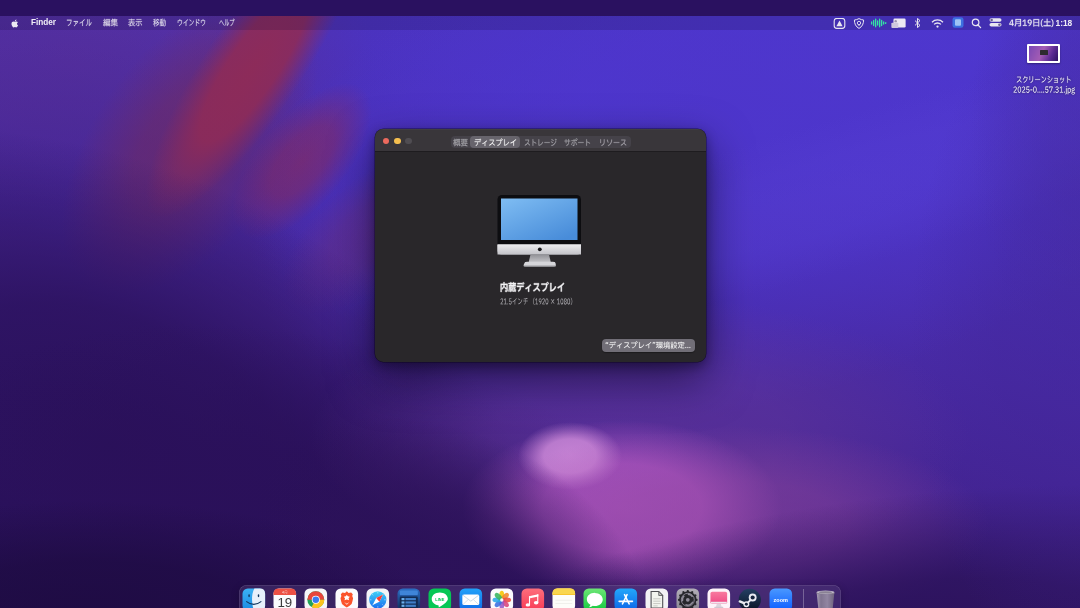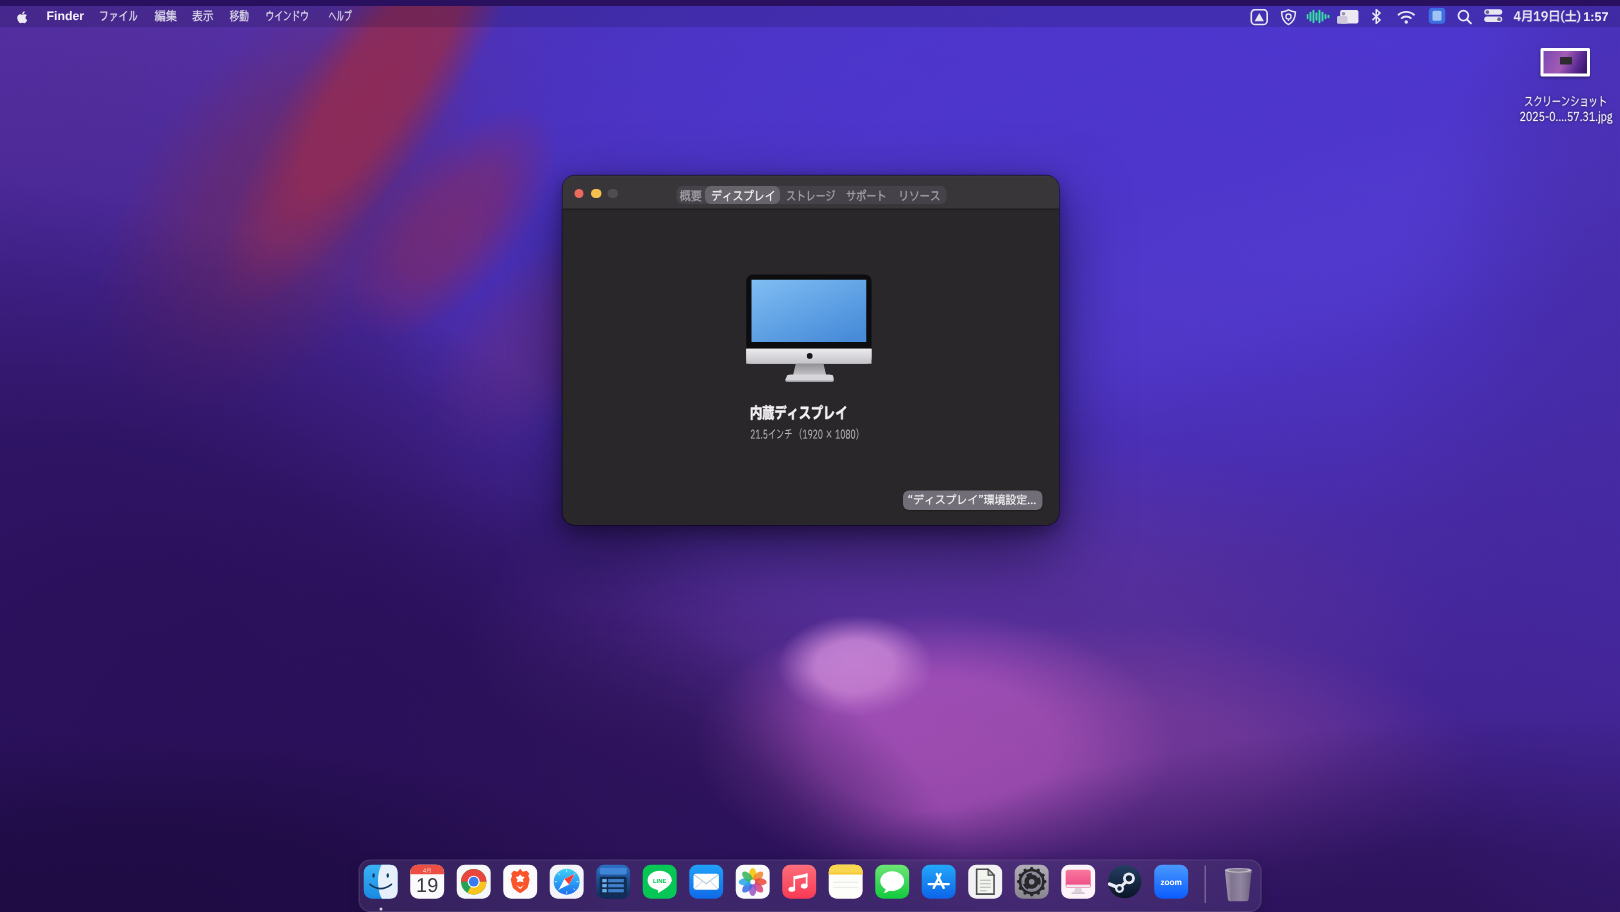--- a/index.html
+++ b/index.html
@@ -1,17 +1,17 @@
 <!DOCTYPE html>
 <html><head><meta charset="utf-8"><style>
 *{margin:0;padding:0;box-sizing:border-box}
 html,body{width:1080px;height:608px;overflow:hidden;background:#2a1160;font-family:"Liberation Sans",sans-serif}
 .abs{position:absolute}
 </style></head><body>
-<div class="abs" style="left:0;top:4px;width:1080px;height:536px">
+<div class="abs" style="left:0;top:16px;width:1080px;height:536px">
 <svg class="abs" width="1080" height="608" style="left:0;top:0">
       <defs>
         <linearGradient id="bg" x1="0.78" y1="-0.15" x2="0.22" y2="1.15">
           <stop offset="0" stop-color="#4d36cc"></stop>
           <stop offset="0.25" stop-color="#4b32bd"></stop>
           <stop offset="0.45" stop-color="#482aa4"></stop>
           <stop offset="0.6" stop-color="#432390"></stop>
           <stop offset="0.75" stop-color="#371a78"></stop>
           <stop offset="0.9" stop-color="#27105c"></stop>
           <stop offset="1" stop-color="#1e0b46"></stop>
@@ -224,21 +224,21 @@
     </svg>
 <svg class="abs" style="left:989px;top:2.4px" width="13" height="9" viewBox="0 0 13 9">
 <rect x="0.5" y="0.2" width="12" height="3.6" rx="1.8" fill="#e8e6f0"></rect>
 <circle cx="2.6" cy="2" r="1.25" fill="#6b5f93"></circle>
 <rect x="0.5" y="5" width="12" height="3.6" rx="1.8" fill="#e8e6f0"></rect>
 <circle cx="10.4" cy="6.8" r="1.25" fill="#6b5f93"></circle>
     </svg>
 <svg style="position:absolute;left:1008.5px;top:1.1px;overflow:visible" width="45.0" height="11.2" viewBox="0 0 45.00 11.17">
       <path transform="translate(0,8.82) scale(0.9573,1)" d="M4.1 -1.2L4.1 0L3.2 0L3.2 -1.2L0.3 -1.2L0.3 -2L2.8 -6.2L4.1 -6.2L4.1 -2L4.9 -2L4.9 -1.2ZM3.2 -5.3L3.1 -5.3L1.1 -2L3.2 -2ZM6.8 -6.8L12.5 -6.8L12.5 -0.3Q12.5 0.5 11.7 0.5L9.9 0.5L9.7 -0.3L11.7 -0.3L11.7 -2L7.5 -2Q7.4 -1.2 7.1 -0.6Q6.9 0.1 6.5 0.7L5.8 0.2Q6.2 -0.4 6.4 -1Q6.6 -1.6 6.7 -2.4Q6.8 -3.2 6.8 -4.3ZM11.7 -4.7L11.7 -6.1L7.6 -6.1L7.6 -4.7ZM11.7 -2.7L11.7 -4L7.6 -4Q7.6 -3.3 7.5 -2.7ZM18.6 -0.8L18.6 0L14.5 0L14.5 -0.8L16.2 -0.8L16.2 -5.5L16.1 -5.5L14.7 -3.9L14.1 -4.5L15.7 -6.2L17.1 -6.2L17.1 -0.8ZM20.3 0Q21 -0.5 21.5 -1Q22 -1.5 22.3 -2Q22.6 -2.5 22.8 -3.2L22.7 -3.2Q22.5 -2.8 22.2 -2.5Q21.8 -2.3 21.3 -2.3Q20.8 -2.3 20.4 -2.5Q19.9 -2.7 19.7 -3.2Q19.5 -3.6 19.5 -4.2Q19.5 -4.8 19.7 -5.3Q20 -5.7 20.5 -6Q21 -6.3 21.6 -6.3Q22.3 -6.3 22.8 -6Q23.3 -5.7 23.5 -5.1Q23.8 -4.6 23.8 -3.9Q23.8 -3 23.4 -2.3Q23.1 -1.5 22.6 -0.9Q22.1 -0.4 21.6 0ZM22.8 -4.2L22.8 -4.3Q22.8 -4.9 22.5 -5.2Q22.2 -5.5 21.6 -5.5Q21.1 -5.5 20.8 -5.2Q20.5 -4.9 20.5 -4.3L20.5 -4.2Q20.5 -3.6 20.8 -3.3Q21.1 -3 21.6 -3Q22.2 -3 22.5 -3.3Q22.8 -3.6 22.8 -4.2ZM25.5 0.6L25.5 -6.7L31.5 -6.7L31.5 0.6L30.7 0.6L30.7 0L26.3 0L26.3 0.6ZM30.7 -3.7L30.7 -5.9L26.3 -5.9L26.3 -3.7ZM26.3 -3L26.3 -0.7L30.7 -0.7L30.7 -3ZM34.8 -6.7L35.7 -6.7Q35 -6.1 34.5 -5.1Q34.1 -4.1 34.1 -3.1L34.1 -2.4Q34.1 -1.4 34.5 -0.4Q35 0.6 35.7 1.2L34.8 1.2Q34.1 0.6 33.7 -0.4Q33.2 -1.5 33.2 -2.7Q33.2 -4 33.7 -5.1Q34.1 -6.1 34.8 -6.7ZM40.2 -3.5L40.2 -0.5L43.6 -0.5L43.6 0.3L36.1 0.3L36.1 -0.5L39.4 -0.5L39.4 -3.5L36.5 -3.5L36.5 -4.3L39.4 -4.3L39.4 -7L40.2 -7L40.2 -4.3L43.2 -4.3L43.2 -3.5ZM44.9 1.2L44 1.2Q44.7 0.6 45.1 -0.4Q45.6 -1.4 45.6 -2.4L45.6 -3.1Q45.6 -4.1 45.1 -5.1Q44.7 -6.1 44 -6.7L44.9 -6.7Q45.6 -6.1 46 -5.1Q46.4 -4 46.4 -2.7Q46.4 -1.5 46 -0.4Q45.6 0.6 44.9 1.2Z" fill="#f0eef6" fill-opacity="1" stroke="#f0eef6" stroke-width="0.25"></path>
     </svg>
-<div class="abs" style="left:1055.5px;top:2.3px;font-size:8.4px;font-weight:bold;color:#f0eef6">1:57</div>
+<div class="abs" style="left:1055.5px;top:2.3px;font-size:8.4px;font-weight:bold;color:#f0eef6">1:18</div>
 <div class="abs" style="left:1027px;top:28px;width:33px;height:19px;background:#fff;border-radius:1px;box-shadow:0 1px 2px rgba(0,0,0,0.35)">
 <div class="abs" style="left:2px;top:2px;right:2px;bottom:2px;background:linear-gradient(115deg,#7a48b4 0%,#a35cb4 45%,#5a2a92 75%,#2e1262 100%)">
 <div class="abs" style="left:11px;top:4px;width:8px;height:5px;background:#2e2b30;border-radius:0.5px"></div>
       </div>
     </div>
 <svg style="position:absolute;left:1015.8px;top:58.4px;overflow:visible" width="55.5" height="10.9" viewBox="0 0 55.50 10.91" filter="drop-shadow(0 0.5px 1px rgba(0,0,0,0.55))">
       <path transform="translate(0,8.61) scale(0.7520,1)" d="M7 -0Q5.8 -1.3 4.5 -2.1Q3.9 -1.5 3.1 -0.9Q2.2 -0.4 1.2 -0L0.9 -0.5Q2.9 -1.3 4.1 -2.5Q5.3 -3.8 5.7 -5.3L1.5 -5.3L1.5 -5.9L6.3 -5.9Q6.3 -5.6 6.2 -5.1Q5.9 -3.8 4.9 -2.6Q6.2 -1.7 7.4 -0.5ZM15.2 -5.4Q15.1 -3.3 13.8 -1.9Q12.6 -0.4 10.4 0.2L10.2 -0.3Q12.1 -0.9 13.2 -2Q14.3 -3.2 14.6 -4.9L11.4 -4.9Q11.1 -4.3 10.6 -3.9Q10.2 -3.4 9.5 -3L9.2 -3.4Q10.1 -4.1 10.7 -4.8Q11.3 -5.6 11.7 -6.6L12.3 -6.4Q12 -5.8 11.8 -5.4ZM19.2 -0.4Q20.2 -0.7 20.9 -1.1Q21.5 -1.5 21.8 -2.1Q22.1 -2.7 22.1 -3.6L22.1 -6.3L22.7 -6.3L22.7 -3.6Q22.7 -2.5 22.4 -1.8Q22 -1.1 21.3 -0.6Q20.6 -0.1 19.4 0.2ZM18.7 -2.5L18.1 -2.5L18.1 -6.3L18.7 -6.3ZM32 -2.8L25.4 -2.8L25.4 -3.4L32 -3.4ZM36.5 -4.2Q35.4 -5 34 -5.6L34.3 -6.1Q35.7 -5.5 36.9 -4.7ZM34.1 -0.7Q35.6 -1 36.6 -1.5Q37.6 -2 38.3 -2.9Q39 -3.8 39.6 -5.1L40.1 -4.7Q39.3 -2.7 37.9 -1.6Q36.5 -0.5 34.3 -0.1ZM45.1 -4.9Q44.5 -5.2 43.9 -5.4Q43.2 -5.7 42.6 -5.9L42.8 -6.4Q43.4 -6.2 44.1 -6Q44.7 -5.7 45.3 -5.4ZM42.3 -0.6Q43.8 -0.8 44.8 -1.3Q45.8 -1.8 46.6 -2.7Q47.4 -3.6 48 -4.9L48.5 -4.5Q47.6 -2.5 46.1 -1.4Q44.7 -0.3 42.5 0ZM44.4 -2.8Q43.8 -3.1 43.2 -3.4Q42.5 -3.6 42 -3.8L42.1 -4.3Q42.7 -4.2 43.4 -3.9Q44.1 -3.6 44.6 -3.3ZM54.9 -0L50.8 -0L50.8 -0.6L54.9 -0.6L54.9 -2.2L51 -2.2L51 -2.7L54.9 -2.7L54.9 -4.2L50.9 -4.2L50.9 -4.7L55.5 -4.7L55.5 0.4L54.9 0.4ZM61.1 -2.7Q60.9 -3.7 60.5 -4.9L61.1 -5Q61.5 -3.7 61.7 -2.8ZM60 -0.1Q61.1 -0.5 61.8 -1.2Q62.5 -1.8 62.9 -2.7Q63.3 -3.6 63.4 -4.8L64 -4.7Q63.9 -3.4 63.5 -2.5Q63 -1.5 62.3 -0.8Q61.5 -0 60.3 0.5ZM59.3 -2.3Q59 -3.5 58.6 -4.5L59.2 -4.7Q59.6 -3.5 59.9 -2.5ZM72.4 -2Q70.6 -2.9 68.8 -3.5L68.8 0.2L68.2 0.2L68.2 -6.4L68.8 -6.4L68.8 -4.2Q70.8 -3.5 72.7 -2.5Z" fill="#ffffff" fill-opacity="1" stroke="#ffffff" stroke-width="0.20"></path>
     </svg>
 <svg style="position:absolute;left:1012.5px;top:68.4px;overflow:visible" width="62.0" height="10.9" viewBox="0 0 62.00 10.91" filter="drop-shadow(0 0.5px 1px rgba(0,0,0,0.55))">
       <path transform="translate(0,8.61) scale(0.8204,1)" d="M0.7 0L0.7 -0.7L2.6 -2.6Q3.6 -3.5 3.6 -4.2L3.6 -4.4Q3.6 -4.9 3.3 -5.2Q3 -5.5 2.5 -5.5Q1.5 -5.5 1.2 -4.5L0.6 -4.7Q0.8 -5.3 1.3 -5.7Q1.7 -6.1 2.5 -6.1Q3.1 -6.1 3.5 -5.9Q3.9 -5.7 4.1 -5.3Q4.4 -4.9 4.4 -4.4Q4.4 -3.7 4 -3.2Q3.7 -2.7 3.1 -2.1L1.4 -0.6L4.6 -0.6L4.6 0ZM5.7 -3Q5.7 -6.1 7.7 -6.1Q9.8 -6.1 9.8 -3Q9.8 0.1 7.7 0.1Q5.7 0.1 5.7 -3ZM9.1 -2.5L9.1 -3.5Q9.1 -4.4 8.8 -5Q8.4 -5.5 7.7 -5.5Q7.1 -5.5 6.7 -5Q6.4 -4.4 6.4 -3.5L6.4 -2.5Q6.4 -1.6 6.7 -1Q7.1 -0.5 7.7 -0.5Q8.4 -0.5 8.8 -1Q9.1 -1.6 9.1 -2.5ZM11 0L11 -0.7L13 -2.6Q14 -3.5 14 -4.2L14 -4.4Q14 -4.9 13.7 -5.2Q13.4 -5.5 12.8 -5.5Q11.8 -5.5 11.5 -4.5L10.9 -4.7Q11.1 -5.3 11.6 -5.7Q12.1 -6.1 12.9 -6.1Q13.4 -6.1 13.8 -5.9Q14.3 -5.7 14.5 -5.3Q14.7 -4.9 14.7 -4.4Q14.7 -3.7 14.4 -3.2Q14 -2.7 13.4 -2.1L11.7 -0.6L14.9 -0.6L14.9 0ZM19.8 -6L19.8 -5.4L17.1 -5.4L17 -3.1L17 -3.1Q17.3 -3.4 17.5 -3.6Q17.8 -3.7 18.3 -3.7Q18.8 -3.7 19.2 -3.5Q19.6 -3.3 19.8 -2.9Q20 -2.4 20 -1.9Q20 -1.3 19.8 -0.8Q19.6 -0.4 19.1 -0.1Q18.7 0.1 18 0.1Q17.4 0.1 16.9 -0.2Q16.5 -0.4 16.2 -0.9L16.7 -1.3Q16.9 -0.9 17.2 -0.7Q17.5 -0.5 18 -0.5Q18.7 -0.5 19 -0.8Q19.3 -1.2 19.3 -1.8L19.3 -1.9Q19.3 -2.5 19 -2.8Q18.7 -3.1 18 -3.1Q17.7 -3.1 17.4 -3Q17.2 -2.9 16.9 -2.6L16.4 -2.7L16.6 -6ZM23.5 -2.3L21.3 -2.3L21.3 -3L23.5 -3ZM24.6 -3Q24.6 -6.1 26.7 -6.1Q28.7 -6.1 28.7 -3Q28.7 0.1 26.7 0.1Q24.6 0.1 24.6 -3ZM28 -2.5L28 -3.5Q28 -4.4 27.7 -5Q27.4 -5.5 26.7 -5.5Q26 -5.5 25.7 -5Q25.3 -4.4 25.3 -3.5L25.3 -2.5Q25.3 -1.6 25.7 -1Q26 -0.5 26.7 -0.5Q27.4 -0.5 27.7 -1Q28 -1.6 28 -2.5ZM29.9 -0.4L29.9 -0.5Q29.9 -0.7 30.1 -0.8Q30.2 -1 30.4 -1Q30.7 -1 30.8 -0.8Q30.9 -0.7 30.9 -0.5L30.9 -0.4Q30.9 -0.1 30.8 -0Q30.7 0.1 30.4 0.1Q30.2 0.1 30.1 -0Q29.9 -0.1 29.9 -0.4ZM32.3 -0.4L32.3 -0.5Q32.3 -0.7 32.4 -0.8Q32.5 -1 32.8 -1Q33 -1 33.1 -0.8Q33.3 -0.7 33.3 -0.5L33.3 -0.4Q33.3 -0.1 33.1 -0Q33 0.1 32.8 0.1Q32.5 0.1 32.4 -0Q32.3 -0.1 32.3 -0.4ZM34.6 -0.4L34.6 -0.5Q34.6 -0.7 34.7 -0.8Q34.8 -1 35.1 -1Q35.3 -1 35.5 -0.8Q35.6 -0.7 35.6 -0.5L35.6 -0.4Q35.6 -0.1 35.5 -0Q35.3 0.1 35.1 0.1Q34.8 0.1 34.7 -0Q34.6 -0.1 34.6 -0.4ZM36.9 -0.4L36.9 -0.5Q36.9 -0.7 37 -0.8Q37.2 -1 37.4 -1Q37.7 -1 37.8 -0.8Q37.9 -0.7 37.9 -0.5L37.9 -0.4Q37.9 -0.1 37.8 -0Q37.7 0.1 37.4 0.1Q37.2 0.1 37 -0Q36.9 -0.1 36.9 -0.4ZM42.9 -6L42.9 -5.4L40.2 -5.4L40 -3.1L40.1 -3.1Q40.3 -3.4 40.6 -3.6Q40.9 -3.7 41.3 -3.7Q41.9 -3.7 42.3 -3.5Q42.7 -3.3 42.9 -2.9Q43.1 -2.4 43.1 -1.9Q43.1 -1.3 42.9 -0.8Q42.6 -0.4 42.2 -0.1Q41.7 0.1 41.1 0.1Q40.5 0.1 40 -0.2Q39.6 -0.4 39.2 -0.9L39.8 -1.3Q40 -0.9 40.3 -0.7Q40.6 -0.5 41.1 -0.5Q41.7 -0.5 42.1 -0.8Q42.4 -1.2 42.4 -1.8L42.4 -1.9Q42.4 -2.5 42.1 -2.8Q41.8 -3.1 41.1 -3.1Q40.7 -3.1 40.5 -3Q40.3 -2.9 40 -2.6L39.5 -2.7L39.7 -6ZM48.3 -5.4L46 0L45.3 0L47.6 -5.4L45 -5.4L45 -4.3L44.3 -4.3L44.3 -6L48.3 -6ZM49.6 -0.4L49.6 -0.5Q49.6 -0.7 49.7 -0.8Q49.8 -1 50.1 -1Q50.3 -1 50.5 -0.8Q50.6 -0.7 50.6 -0.5L50.6 -0.4Q50.6 -0.1 50.5 -0Q50.3 0.1 50.1 0.1Q49.8 0.1 49.7 -0Q49.6 -0.1 49.6 -0.4ZM53.5 -3.5Q54.1 -3.5 54.4 -3.7Q54.8 -4 54.8 -4.5L54.8 -4.5Q54.8 -5 54.5 -5.3Q54.2 -5.5 53.6 -5.5Q53.2 -5.5 52.9 -5.3Q52.6 -5.1 52.4 -4.7L51.9 -5.1Q52.5 -6.1 53.7 -6.1Q54.2 -6.1 54.6 -5.9Q55 -5.8 55.2 -5.4Q55.5 -5.1 55.5 -4.6Q55.5 -4 55.2 -3.7Q54.8 -3.3 54.3 -3.2L54.3 -3.2Q54.9 -3.1 55.2 -2.7Q55.6 -2.3 55.6 -1.6Q55.6 -1.1 55.3 -0.7Q55.1 -0.3 54.6 -0.1Q54.2 0.1 53.6 0.1Q52.9 0.1 52.4 -0.2Q52 -0.4 51.6 -0.9L52.1 -1.3Q52.4 -0.9 52.7 -0.7Q53 -0.5 53.6 -0.5Q54.2 -0.5 54.5 -0.8Q54.9 -1.1 54.9 -1.6L54.9 -1.7Q54.9 -2.3 54.5 -2.6Q54.2 -2.9 53.6 -2.9L52.8 -2.9L52.8 -3.5ZM61.1 -0.6L61.1 0L57.2 0L57.2 -0.6L58.9 -0.6L58.9 -5.5L58.8 -5.5L57.3 -4.1L56.9 -4.5L58.5 -6L59.5 -6L59.5 -0.6ZM62.2 -0.4L62.2 -0.5Q62.2 -0.7 62.4 -0.8Q62.5 -1 62.7 -1Q63 -1 63.1 -0.8Q63.2 -0.7 63.2 -0.5L63.2 -0.4Q63.2 -0.1 63.1 -0Q63 0.1 62.7 0.1Q62.5 0.1 62.4 -0Q62.2 -0.1 62.2 -0.4ZM64.6 -5.9L64.6 -6Q64.6 -6.2 64.7 -6.3Q64.8 -6.4 65 -6.4Q65.2 -6.4 65.3 -6.3Q65.4 -6.2 65.4 -6L65.4 -5.9Q65.4 -5.7 65.3 -5.6Q65.2 -5.5 65 -5.5Q64.8 -5.5 64.7 -5.6Q64.6 -5.7 64.6 -5.9ZM63.9 1.7L63.9 1.1L64.6 1.1L64.6 -4.4L65.3 -4.4L65.3 0.7Q65.3 1.2 65.1 1.5Q64.8 1.7 64.4 1.7ZM66.8 1.7L66.8 -4.4L67.4 -4.4L67.4 -3.7L67.5 -3.7Q67.8 -4.5 68.8 -4.5Q69.3 -4.5 69.7 -4.3Q70.1 -4 70.4 -3.5Q70.6 -2.9 70.6 -2.2Q70.6 -1.5 70.4 -1Q70.1 -0.5 69.7 -0.2Q69.3 0.1 68.8 0.1Q68.3 0.1 68 -0.1Q67.7 -0.3 67.5 -0.7L67.4 -0.7L67.4 1.7ZM69.9 -1.9L69.9 -2.6Q69.9 -3.2 69.5 -3.6Q69.2 -4 68.6 -4Q68.1 -4 67.8 -3.7Q67.4 -3.5 67.4 -3.1L67.4 -1.4Q67.4 -1 67.8 -0.7Q68.1 -0.5 68.6 -0.5Q69.2 -0.5 69.5 -0.9Q69.9 -1.2 69.9 -1.9ZM71.4 0.7Q71.4 0.1 72.1 -0.1L72.1 -0.2Q71.7 -0.4 71.7 -0.9Q71.7 -1.4 72.5 -1.6L72.5 -1.7Q72.1 -1.8 71.9 -2.2Q71.7 -2.6 71.7 -3Q71.7 -3.7 72.1 -4.1Q72.6 -4.5 73.3 -4.5Q73.8 -4.5 74.2 -4.4L74.2 -4.5Q74.2 -4.7 74.3 -4.9Q74.4 -5 74.7 -5L75.3 -5L75.3 -4.5L74.5 -4.5L74.5 -4.1Q74.7 -3.9 74.9 -3.7Q75 -3.4 75 -3Q75 -2.6 74.8 -2.2Q74.6 -1.9 74.2 -1.7Q73.8 -1.5 73.3 -1.5Q73.1 -1.5 72.9 -1.5Q72.6 -1.5 72.4 -1.3Q72.3 -1.2 72.3 -1Q72.3 -0.8 72.5 -0.8Q72.6 -0.7 73 -0.7L73.9 -0.7Q74.7 -0.7 75.1 -0.4Q75.5 -0.1 75.5 0.5Q75.5 1.2 75 1.5Q74.4 1.8 73.4 1.8Q72.3 1.8 71.9 1.5Q71.4 1.3 71.4 0.7ZM74.3 -2.9L74.3 -3.1Q74.3 -3.6 74 -3.8Q73.8 -4 73.3 -4Q72.8 -4 72.6 -3.8Q72.3 -3.6 72.3 -3.1L72.3 -2.9Q72.3 -2.5 72.6 -2.2Q72.8 -2 73.3 -2Q73.8 -2 74 -2.2Q74.3 -2.5 74.3 -2.9ZM73.6 1.3Q74.2 1.3 74.6 1.1Q74.9 0.9 74.9 0.5Q74.9 0.2 74.7 0.1Q74.4 -0.1 73.9 -0.1L72.5 -0.1Q72 0.1 72 0.6Q72 0.9 72.3 1.1Q72.5 1.3 73 1.3Z" fill="#ffffff" fill-opacity="1" stroke="#ffffff" stroke-width="0.20"></path>

